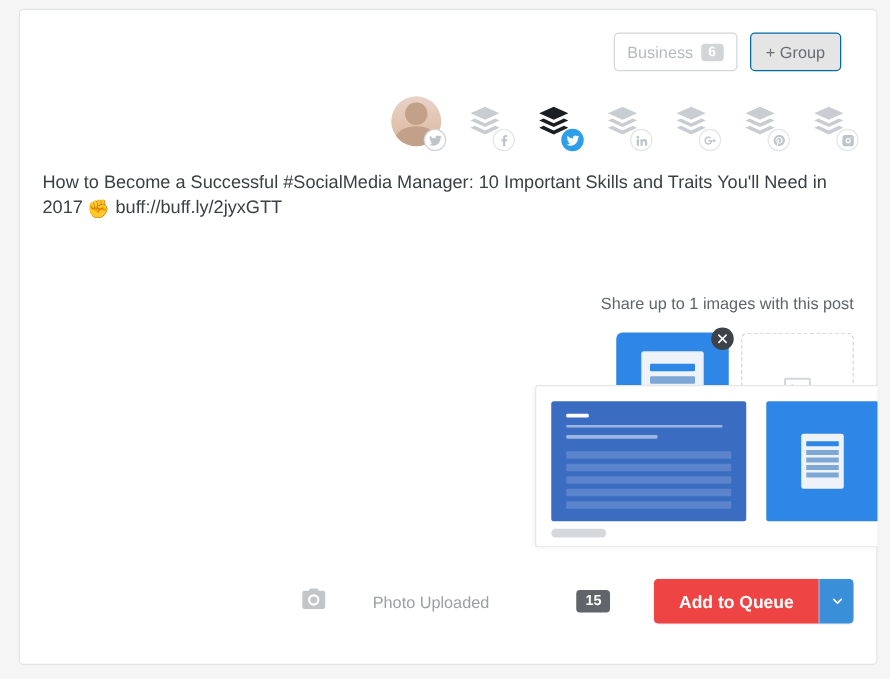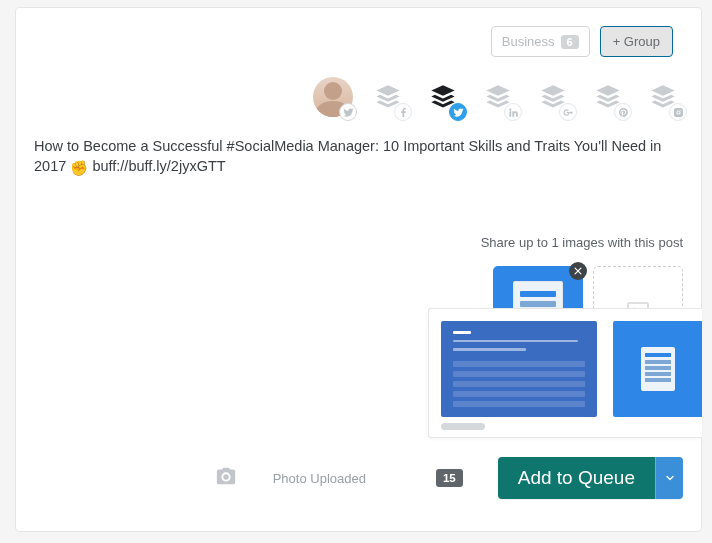--- a/index.html
+++ b/index.html
@@ -342,26 +342,27 @@
       font-weight: 600;
     }
     .add-queue {
       display: flex;
       align-items: stretch;
       border-radius: 4px;
       overflow: hidden;
       box-shadow: 0 1px 0 rgba(0,0,0,0.05);
     }
     .add-queue .main-btn {
-      background: #0f766e;
+      background: #ef4444;
       color: #fff;
       border: none;
-      font-size: 19px;
+      font-size: 14px;
       padding: 10px 20px;
       cursor: pointer;
+      font-weight: bold;
     }
     .add-queue .dd-btn {
       background: #3a8fd8;
       border: none;
       border-left: 1px solid rgba(255,255,255,0.25);
       width: 28px;
       cursor: pointer;
       display: flex;
       align-items: center;
       justify-content: center;

